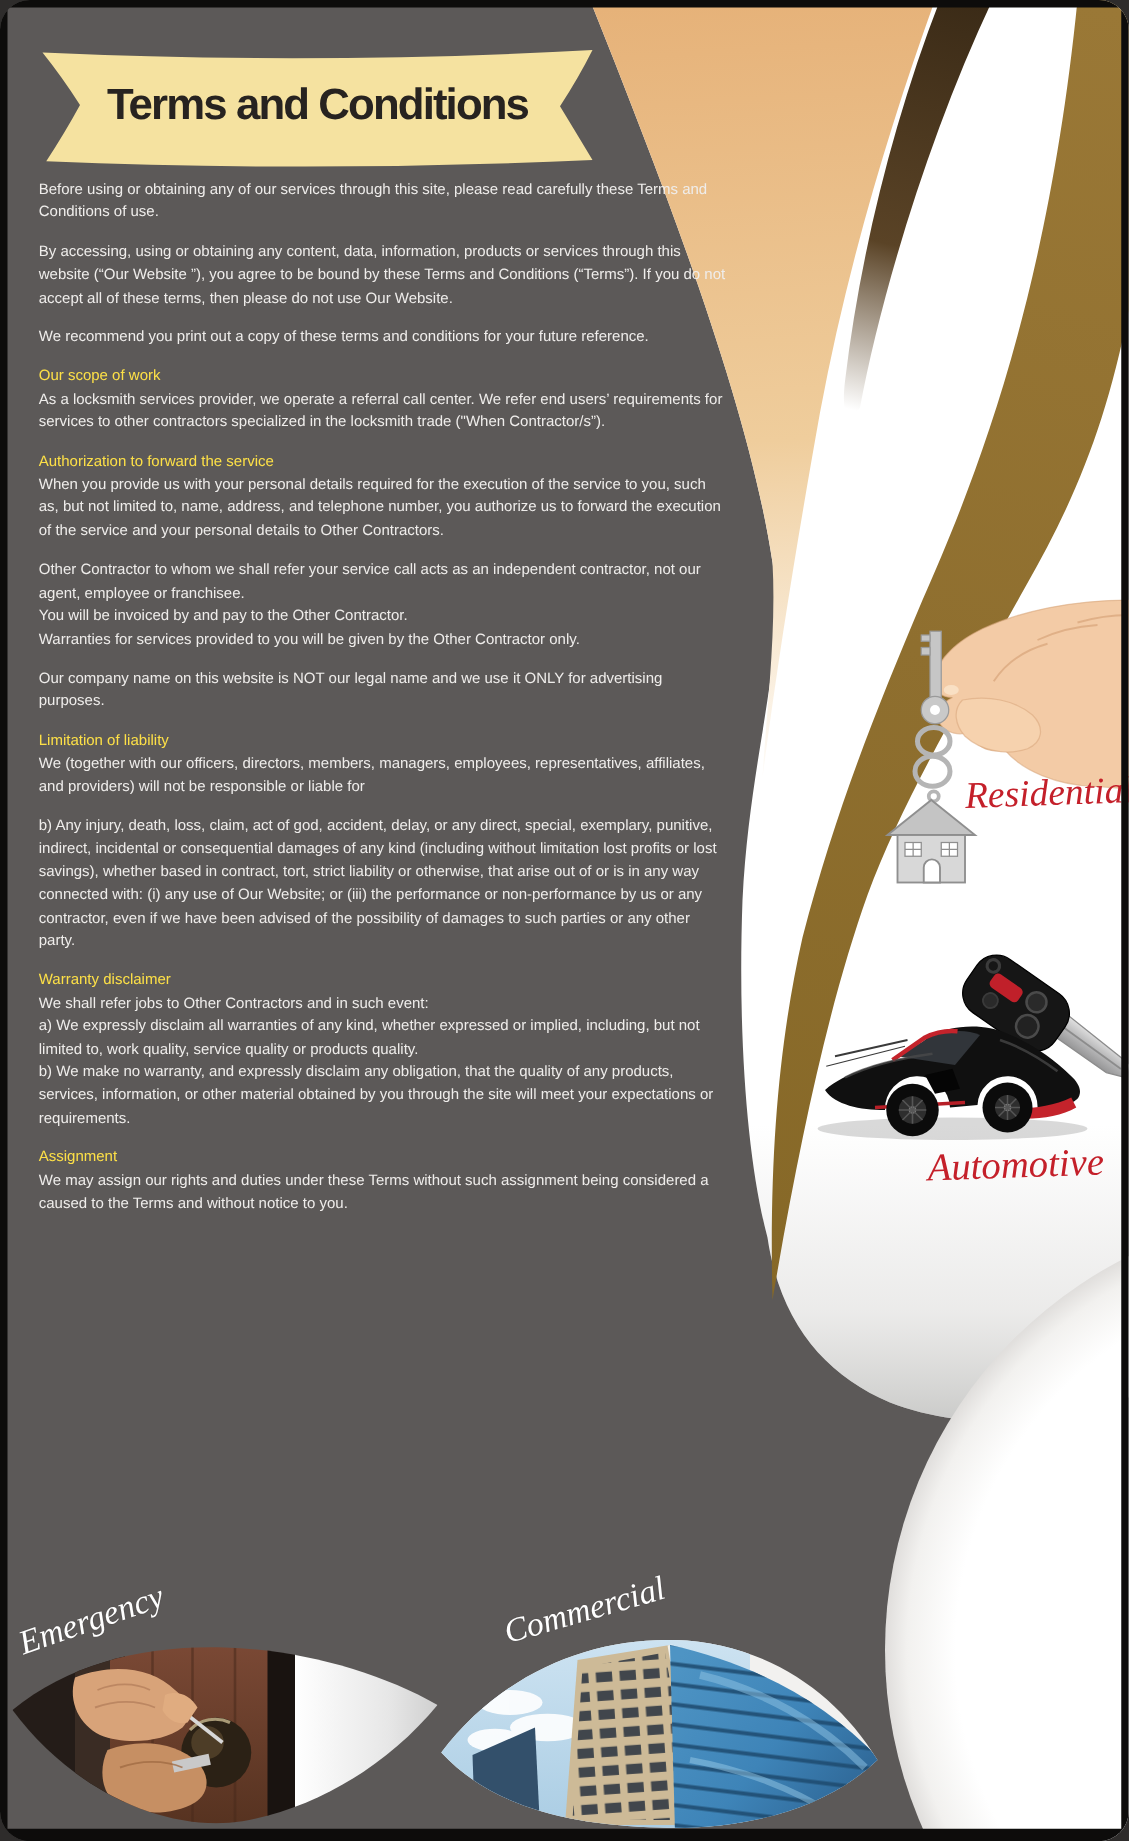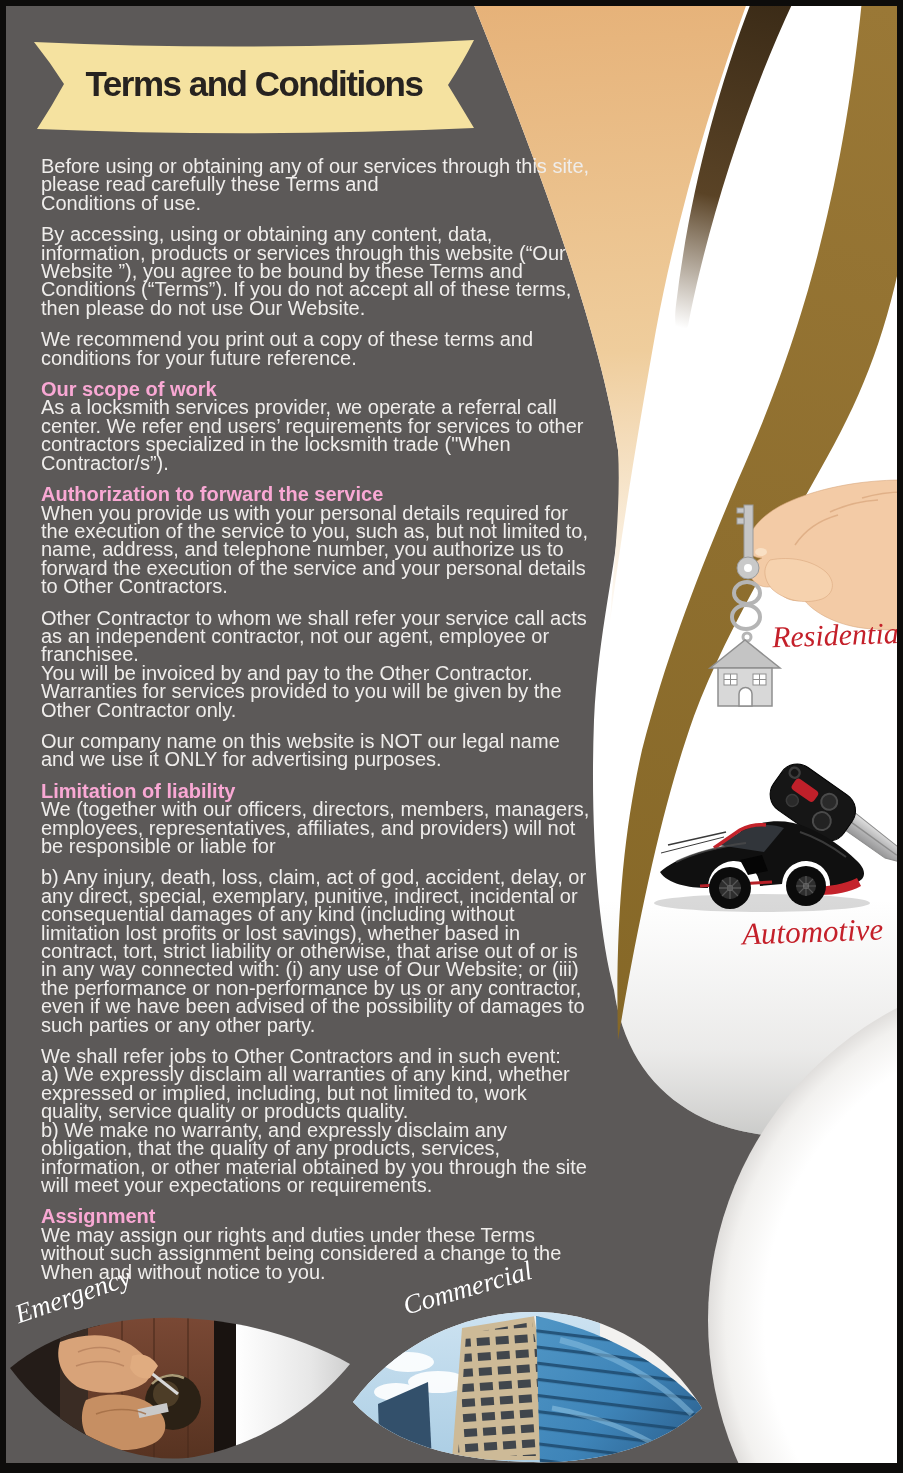--- a/index.html
+++ b/index.html
@@ -1,32 +1,33 @@
 <!DOCTYPE html>
 <html><head>
 <meta charset="utf-8">
 <style>
   html,body{margin:0;padding:0;background:#2e2c2b;}
   .page{
     position:relative;width:903px;height:1473px;margin:0 auto;
     background:#5c5958;overflow:hidden;
     font-family:"Liberation Sans",sans-serif;
+    border-radius:24px;
   }
   .frame{position:absolute;inset:0;border:6px solid #0d0c0b;border-bottom-width:10px;z-index:9;pointer-events:none;}
   .decor{position:absolute;left:0;top:0;z-index:0;}
   .banner{position:absolute;left:28px;top:36px;width:452px;height:102px;z-index:2;}
   .banner svg{position:absolute;inset:0;}
   .banner .title{
     position:absolute;left:0;right:0;top:28px;text-align:center;
     font-size:35px;font-weight:bold;letter-spacing:-1.5px;color:#272320;
   }
-  .copy{position:absolute;left:41px;top:142px;width:552px;z-index:2;
-        color:#efedeb;font-size:20px;line-height:18.4px;margin-top:15px;}
+  .copy{position:absolute;left:31px;top:142px;width:552px;z-index:2;
+        color:#efedeb;font-size:12px;line-height:18.4px;}
   .copy .p{margin:0 0 13px 0;white-space:pre-line;}
-  .copy .h{margin:0;color:#f9a8d4;font-weight:bold;}
+  .copy .h{margin:0;color:#fde047;font-weight:normal;}
   .script-label{position:absolute;z-index:3;font-family:cursive;font-style:italic;white-space:nowrap;}
   .lbl-red{color:#c4202a;}
   .lbl-white{color:#ffffff;text-shadow:0 0 1px rgba(0,0,0,.25);}
   .lbl-residential{left:772px;top:618px;font-size:30px;transform:rotate(-2deg);}
   .lbl-automotive{left:742px;top:914px;font-size:31px;transform:rotate(-2deg);}
   .lbl-emergency{left:16px;top:1300px;font-size:27px;transform:rotate(-19deg);transform-origin:0 50%;}
   .lbl-commercial{left:404px;top:1291px;font-size:27px;transform:rotate(-16deg);transform-origin:0 50%;}
 </style>
 </head>
 <body>
@@ -234,25 +235,26 @@
     <p class="p">As a locksmith services provider, we operate a referral call center. We refer end users’ requirements for services to other contractors specialized in the locksmith trade ("When Contractor/s”).</p>
     <div class="h">Authorization to forward the service</div>
     <p class="p">When you provide us with your personal details required for the execution of the service to you, such as, but not limited to, name, address, and telephone number, you authorize us to forward the execution of the service and your personal details to Other Contractors.</p>
     <p class="p">Other Contractor to whom we shall refer your service call acts as an independent contractor, not our agent, employee or franchisee.
 You will be invoiced by and pay to the Other Contractor.
 Warranties for services provided to you will be given by the Other Contractor only.</p>
     <p class="p">Our company name on this website is NOT our legal name and we use it ONLY for advertising purposes.</p>
     <div class="h">Limitation of liability</div>
     <p class="p">We (together with our officers, directors, members, managers, employees, representatives, affiliates, and providers) will not be responsible or liable for</p>
     <p class="p">b) Any injury, death, loss, claim, act of god, accident, delay, or any direct, special, exemplary, punitive, indirect, incidental or consequential damages of any kind (including without limitation lost profits or lost savings), whether based in contract, tort, strict liability or otherwise, that arise out of or is in any way connected with: (i) any use of Our Website; or (iii) the performance or non-performance by us or any contractor, even if we have been advised of the possibility of damages to such parties or any other party.</p>
+    <div class="h">Warranty disclaimer</div>
     <p class="p">We shall refer jobs to Other Contractors and in such event:
 a) We expressly disclaim all warranties of any kind, whether expressed or implied, including, but not limited to, work quality, service quality or products quality.
 b) We make no warranty, and expressly disclaim any obligation, that the quality of any products, services, information, or other material obtained by you through the site will meet your expectations or requirements.</p>
     <div class="h">Assignment</div>
-    <p class="p">We may assign our rights and duties under these Terms without such assignment being considered a change to the When and without notice to you.</p>
+    <p class="p">We may assign our rights and duties under these Terms without such assignment being considered a caused to the Terms and without notice to you.</p>
   </div>
 
   <div class="script-label lbl-red lbl-residential">Residential</div>
   <div class="script-label lbl-red lbl-automotive">Automotive</div>
   <div class="script-label lbl-white lbl-emergency">Emergency</div>
   <div class="script-label lbl-white lbl-commercial">Commercial</div>
 
   <div class="frame"></div>
 </div>
 

